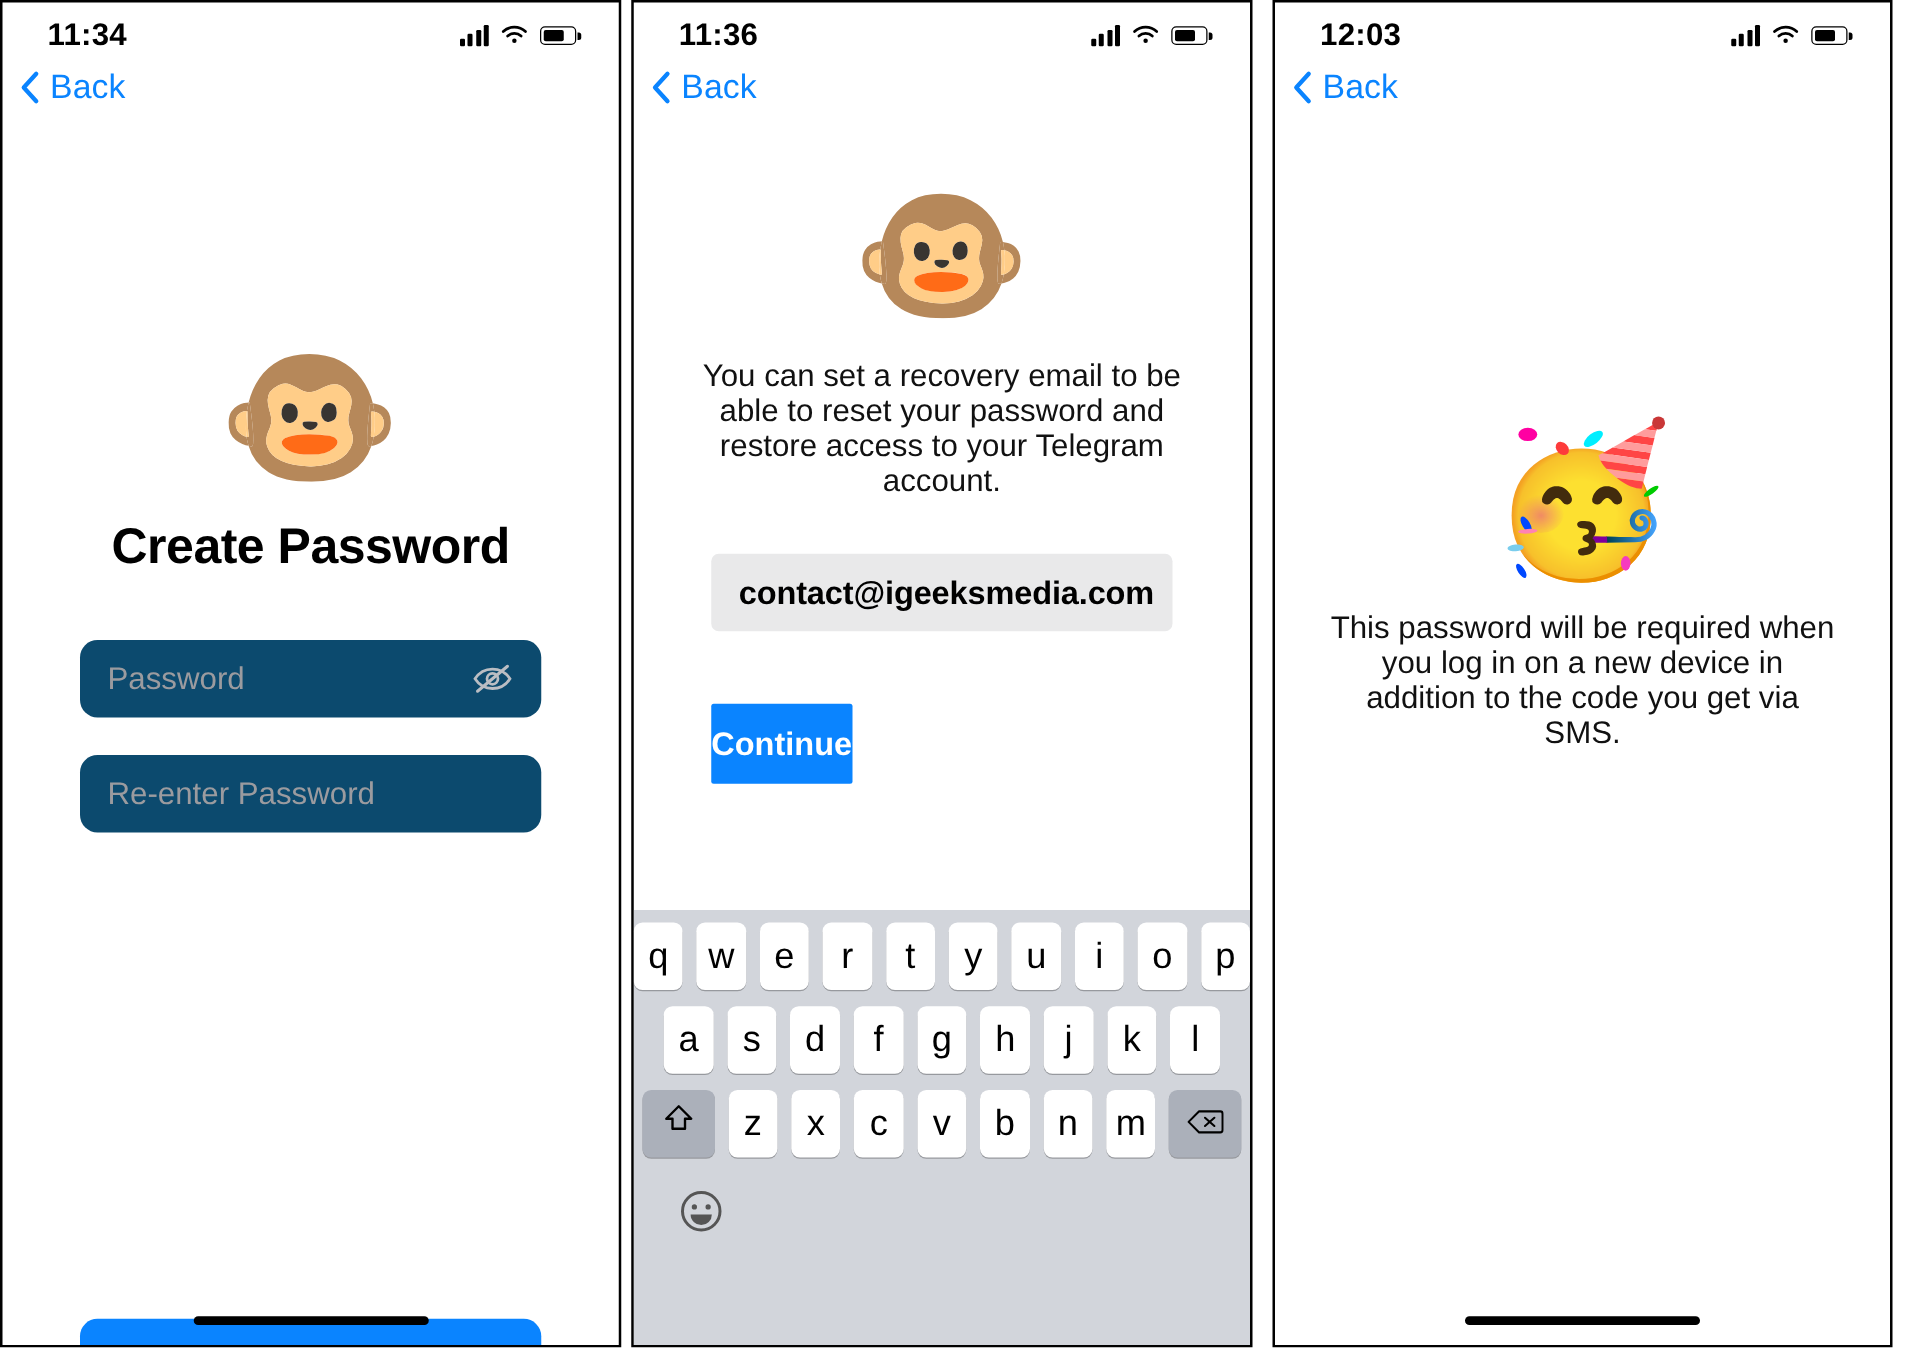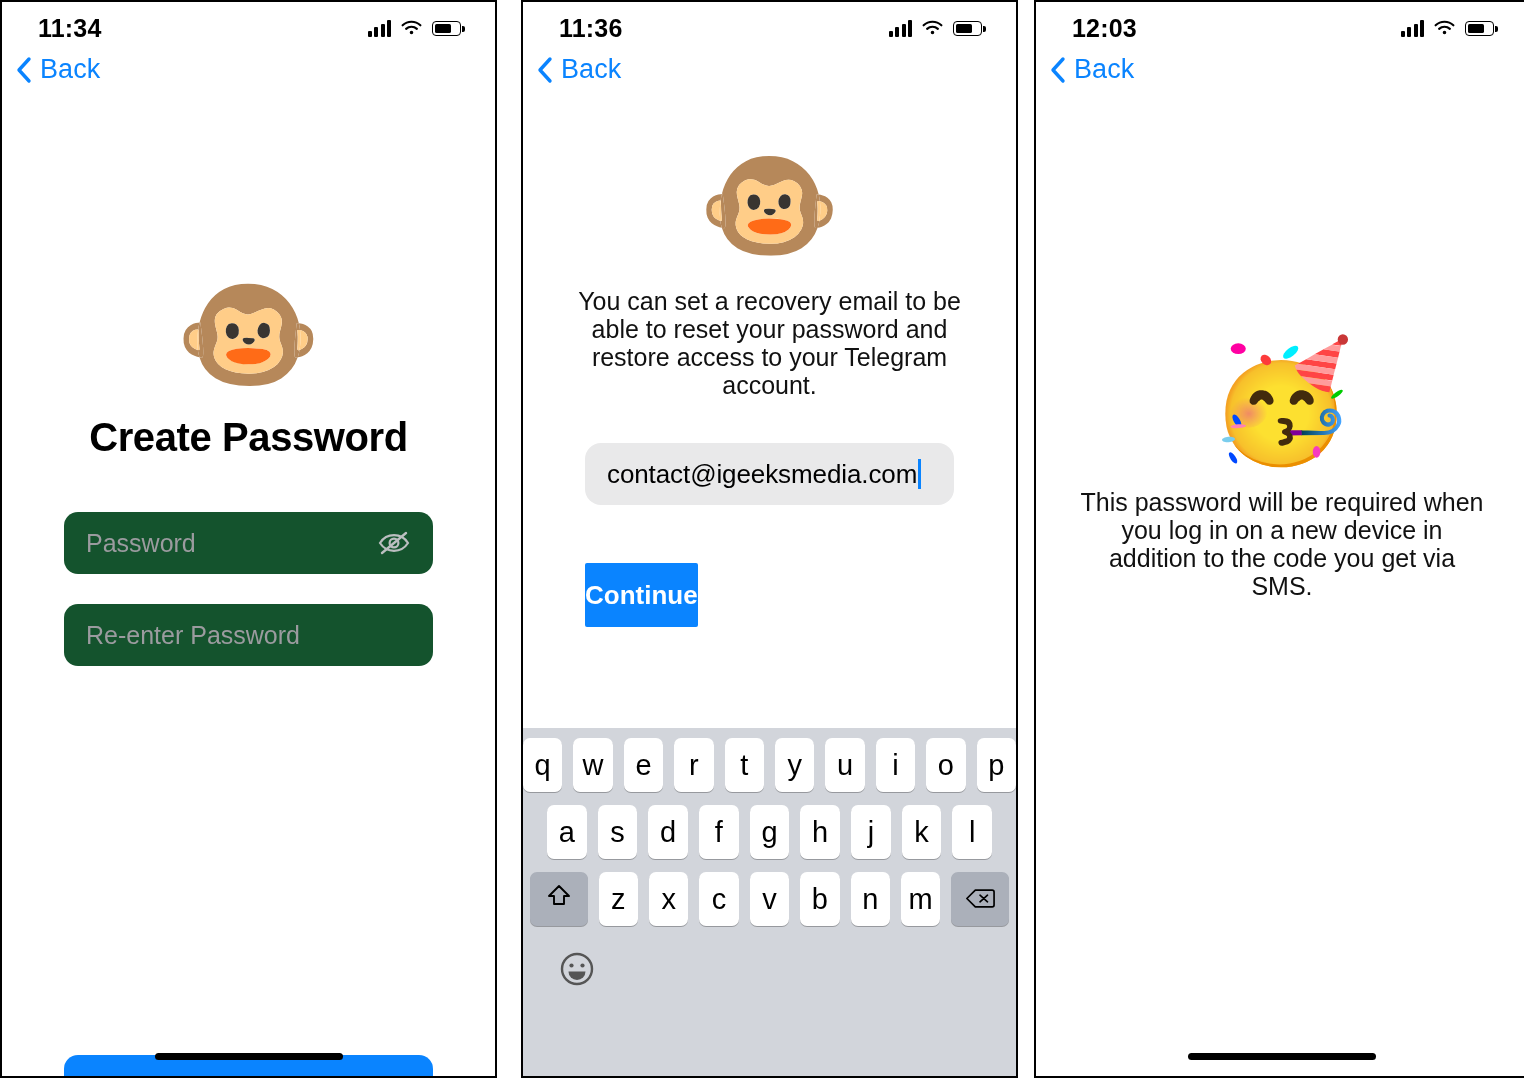--- a/index.html
+++ b/index.html
@@ -20,21 +20,21 @@
     height: 1078px;
     background: #ffffff;
     border-left: 2px solid #000;
     border-right: 2px solid #000;
     border-top: 2px solid #000;
     border-bottom: 2px solid #000;
     overflow: hidden;
     flex: 0 0 auto;
   }
   .phone.p1 { width: 497px; }
-  .phone.p2 { width: 497px; margin-left: 24px; }
+  .phone.p2 { width: 497px; margin-left: 8px; }
   .phone.p3 { width: 496px; margin-left: 16px; }
 
   
   .statusbar {
     height: 52px;
     display: flex;
     align-items: center;
     justify-content: space-between;
     padding: 0 34px 0 36px;
   }
@@ -111,21 +111,21 @@
     color: #111;
     padding: 0 38px;
   }
 
   
   .p1 .emoji-wrap { margin-top: 165px; }
   .p1 .title { margin-top: 22px; }
   .field {
     margin: 0 62px;
     height: 62px;
-    background: #14532d;
+    background: #0c4a6e;
     border-radius: 14px;
     display: flex;
     align-items: center;
     padding: 0 22px;
   }
   .field + .field { margin-top: 30px; }
   .field-first { margin-top: 52px; }
   .field-placeholder {
     flex: 1;
     font-size: 25px;
@@ -153,24 +153,25 @@
 
   
   .p2 .screen { height: calc(1078px - 112px); }
   .p2 .emoji-wrap { margin-top: 38px; }
   .p2 .title { margin-top: 14px; }
   .p2 .subtitle { margin-top: 24px; padding: 0 48px; }
   .email-field {
     margin: 44px 62px 0;
     height: 62px;
     background: #e9e9ea;
-    border-radius: 16px;
+    border-radius: 6px;
     display: flex;
     align-items: center;
     padding: 0 22px;
+    font-weight: bold;
   }
   .email-value {
     font-size: 26px;
     color: #000;
     letter-spacing: -0.1px;
   }
   .caret {
     display: inline-block;
     width: 3px; height: 30px;
     background: #0a84ff;

